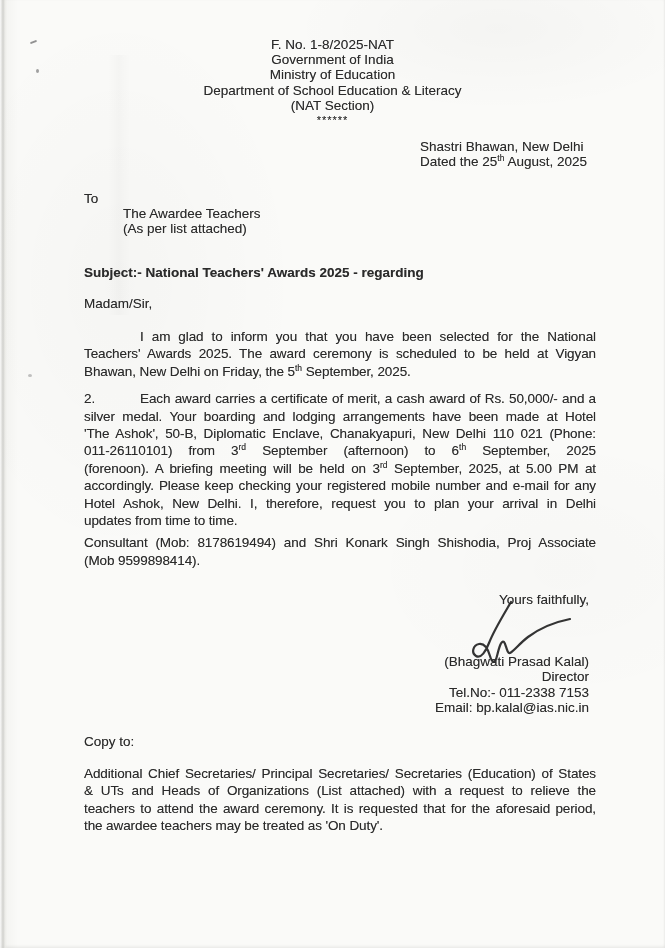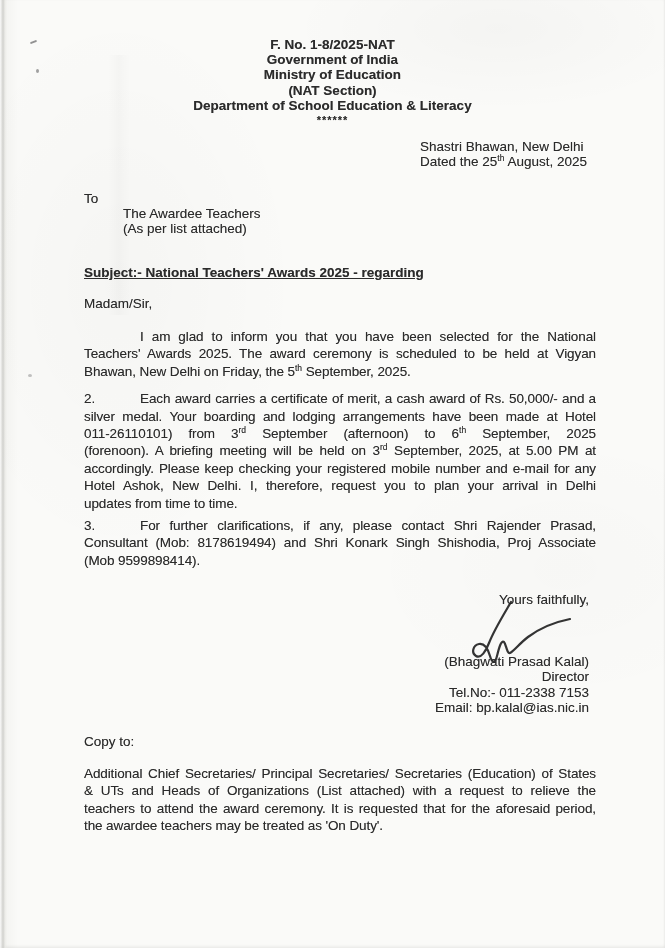--- a/index.html
+++ b/index.html
@@ -20,29 +20,29 @@
   .edge-left{position:absolute;left:0;top:0;bottom:0;width:7px;
     background:linear-gradient(90deg,#ffffff 0px,#c6c6c2 3px,#e9e9e5 5px,rgba(250,250,248,0) 7px);
     opacity:.75;}
   .crease-v{position:absolute;left:108px;top:55px;width:22px;height:260px;
     background:linear-gradient(90deg,transparent,rgba(0,0,0,.02),transparent);}
   .speck{position:absolute;background:#777;border-radius:2px;opacity:.8;}
   .speck.s1{left:30px;top:41px;width:7px;height:2px;transform:rotate(-22deg);}
   .speck.s2{left:36px;top:69px;width:3px;height:4px;border-radius:50%;background:#8a8a8a;}
   .speck.s3{left:28px;top:374px;width:4px;height:3px;border-radius:50%;background:#9a9a9a;opacity:.6;}
 
-  .header{position:absolute;top:37px;left:0;width:100%;text-align:center;line-height:15.2px;font-weight:bold;}
+  .header{position:absolute;top:37px;left:0;width:100%;text-align:center;line-height:15.2px;}
   .stars{font-size:11px;line-height:12px;letter-spacing:1px;margin-top:1px;}
 
   .place-date{position:absolute;top:139px;right:78px;line-height:15.4px;}
 
   .to-block{position:absolute;top:191px;left:84px;line-height:15.2px;}
   .addressee{margin-left:39px;}
 
-  .subject{position:absolute;top:265px;left:84px;font-weight:bold;text-decoration:underline;}
+  .subject{position:absolute;top:265px;left:84px;font-weight:bold;}
   .salutation{position:absolute;top:296px;left:84px;}
 
   .bodytext{position:absolute;top:328px;left:84px;width:512px;letter-spacing:-0.1px;}
   .para{margin:0;}
   .para.p2{margin-top:10px;}
   .para.p3{margin-top:5px;}
   .jline{display:block;width:100%;line-height:17.4px;text-align:justify;text-align-last:justify;white-space:normal;}
   .jline.last{text-align-last:left;}
   .pnum{display:inline-block;width:56px;letter-spacing:0;}
 
@@ -62,22 +62,22 @@
   <div class="edge-left"></div>
   <div class="crease-v"></div>
   <div class="speck s1"></div>
   <div class="speck s2"></div>
   <div class="speck s3"></div>
 
   <div class="header">
     <div>F. No. 1-8/2025-NAT</div>
     <div>Government of India</div>
     <div>Ministry of Education</div>
+    <div>Department of School Education &amp; Literacy</div>
     <div>(NAT Section)</div>
-    <div>Department of School Education &amp; Literacy</div>
     <div class="stars">******</div>
   </div>
 
   <div class="place-date">
     <div>Shastri Bhawan, New Delhi</div>
     <div>Dated the 25<sup>th</sup> August, 2025</div>
   </div>
 
   <div class="to-block">
     <div>To</div>
@@ -92,28 +92,28 @@
 
   <div class="bodytext">
     <p class="para p1">
       <span class="jline"><span class="pnum"></span><span>I am glad to inform you that you have been selected for the National</span></span>
       <span class="jline">Teachers' Awards 2025. The award ceremony is scheduled to be held at Vigyan</span>
       <span class="jline last">Bhawan, New Delhi on Friday, the 5<sup>th</sup> September, 2025.</span>
     </p>
     <p class="para p2">
       <span class="jline"><span class="pnum">2.</span><span>Each award carries a certificate of merit, a cash award of Rs. 50,000/- and a</span></span>
       <span class="jline">silver medal. Your boarding and lodging arrangements have been made at Hotel</span>
+      <span class="jline">'The Ashok', 50-B, Diplomatic Enclave, Chanakyapuri, New Delhi 110 021 (Phone:</span>
       <span class="jline">011-26110101) from 3<sup>rd</sup> September (afternoon) to 6<sup>th</sup> September, 2025</span>
       <span class="jline">(forenoon). A briefing meeting will be held on 3<sup>rd</sup> September, 2025, at 5.00 PM at</span>
       <span class="jline">accordingly. Please keep checking your registered mobile number and e-mail for any</span>
       <span class="jline">Hotel Ashok, New Delhi. I, therefore, request you to plan your arrival in Delhi</span>
       <span class="jline last">updates from time to time.</span>
     </p>
     <p class="para p3">
-      <span class="jline"><span class="pnum">3.</span><span>For further clarifications, if any, please contact Shri Rajender Prasad,</span></span>
       <span class="jline">Consultant (Mob: 8178619494) and Shri Konark Singh Shishodia, Proj Associate</span>
       <span class="jline last">(Mob 9599898414).</span>
     </p>
   </div>
 
   <div class="valediction">Yours faithfully,</div>
 
   <svg class="signature-svg" width="150" height="80" viewBox="0 0 150 80">
     <path d="M 59 6 C 52 18, 42 34, 37 47 C 34 55, 29 63, 24 60 C 19 57, 21 49, 27 48 C 33 47, 36 53, 38 60 C 40 67, 43 68, 45 60 C 47 52, 49 44, 52 46 C 54 48, 55 58, 58 57 C 62 55, 68 47, 76 41 C 88 32, 103 26, 118 23" fill="none" stroke="#1e1e1e" stroke-width="2.2" stroke-linecap="round" opacity="0.9"></path>
   </svg>

